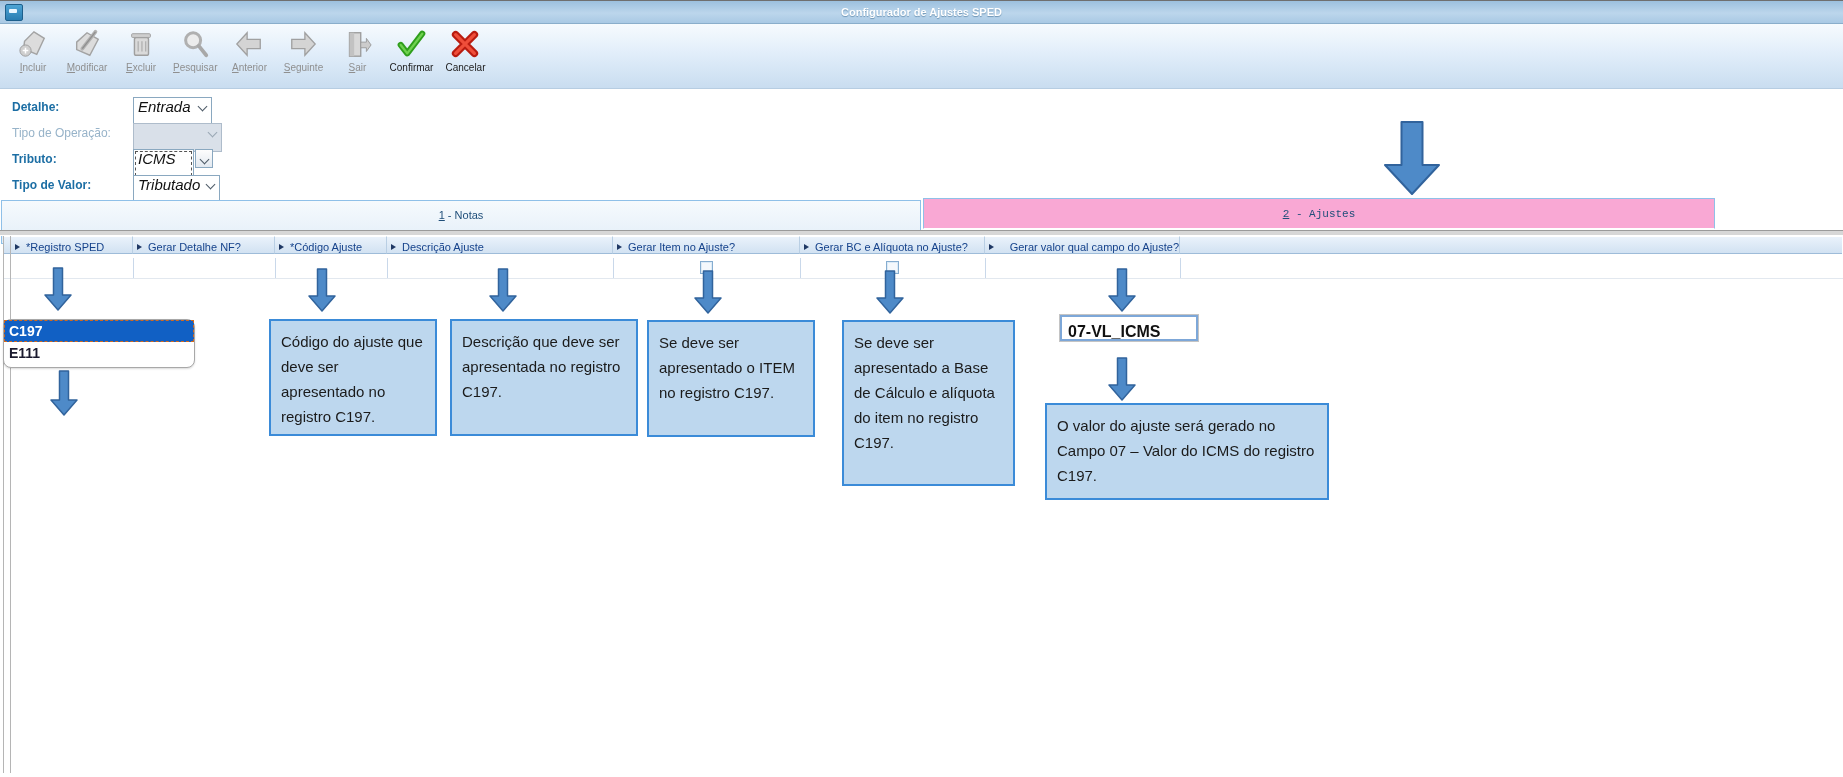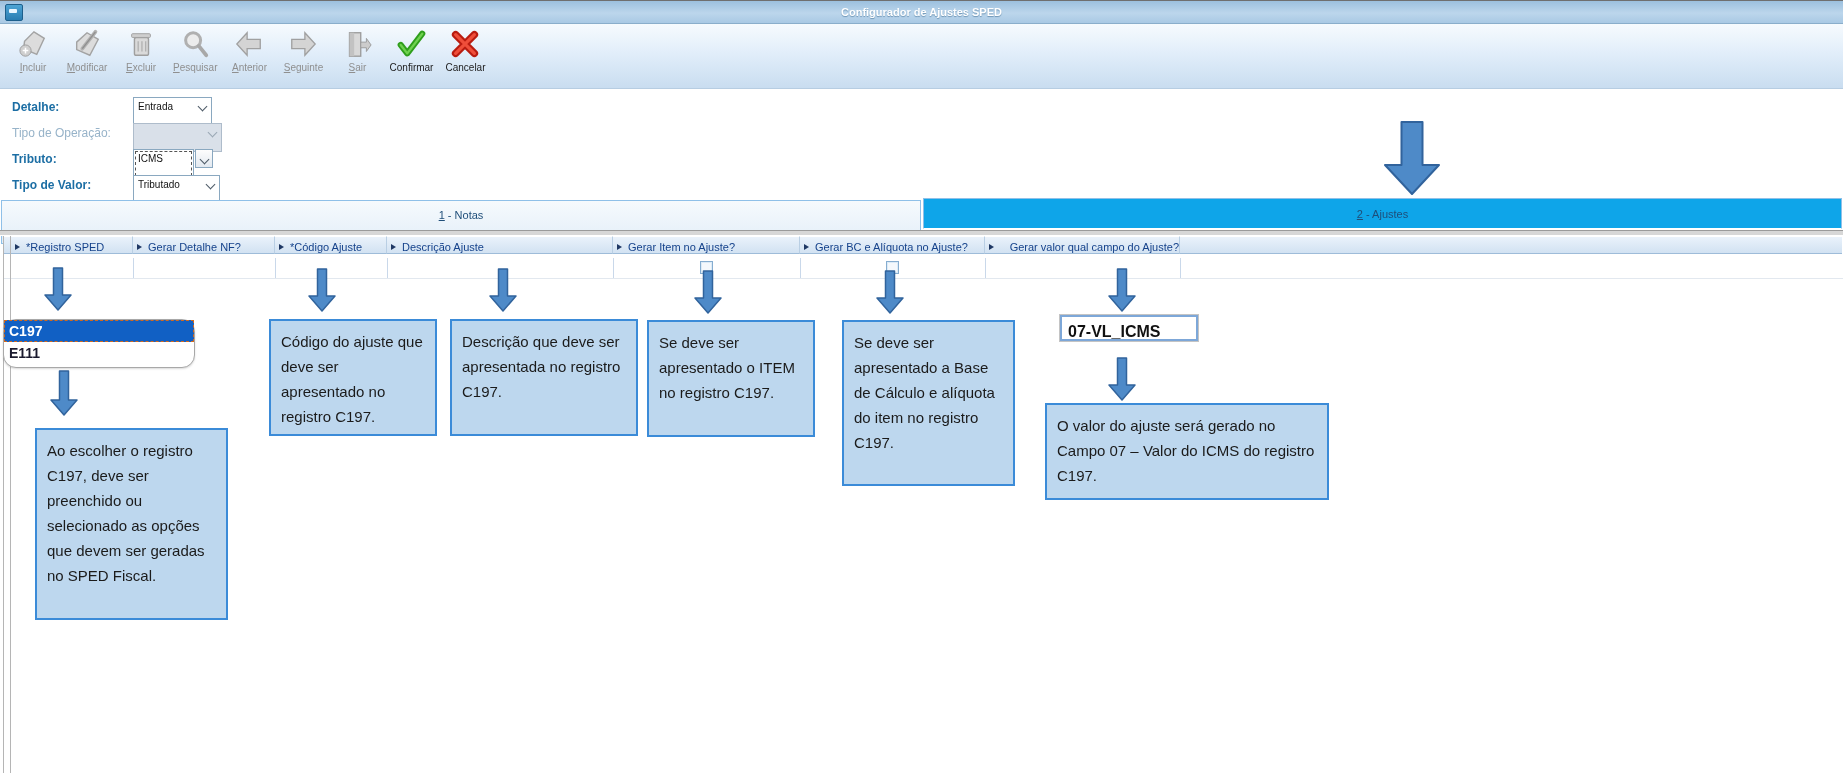--- a/index.html
+++ b/index.html
@@ -26,58 +26,58 @@
     min-width:44px;padding:2px 5px;border:0;background:transparent;cursor:pointer;}
   .tb-icon{width:30px;height:30px;display:block;}
   .tb-label{display:block;font-size:10px;margin-top:3px;color:#1c1c1c;line-height:11px;}
   .tb.disabled .tb-label{color:#8f8f8f;}
   .tb.disabled .tb-label::first-letter{text-decoration:underline;}
 
   
   .form-label{font-size:12px;font-weight:bold;color:#1c6ea4;white-space:nowrap;}
   .form-label.disabled{color:#97b3c9;font-weight:normal;}
   .combo{box-sizing:border-box;height:29px;background:#ffffff;border:1px solid #8aa8c0;
-    font-size:10px;color:#111;line-height:17px;padding-left:4px;}
+    font-size:15px;color:#111;line-height:17px;padding-left:4px;font-style:italic;}
   .combo .chev{position:absolute;right:5px;top:5px;width:6px;height:6px;
     border-right:1.6px solid #4d5a66;border-bottom:1.6px solid #4d5a66;transform:rotate(45deg);}
   .combo.disabled{background:#d9e0e9;border-color:#aebccb;}
   .combo.disabled .chev{border-color:#9aa7b4;}
   .combo.focused{outline:1px dashed #555;outline-offset:-3px;}
   .combo-btn{box-sizing:border-box;height:19px;width:18px;background:linear-gradient(#fdfdfd,#e3e9f0);
     border:1px solid #8aa8c0;}
   .combo-btn .chev{position:absolute;left:5px;top:6px;width:6px;height:6px;
     border-right:1.6px solid #4d5a66;border-bottom:1.6px solid #4d5a66;transform:rotate(45deg);}
 
   
   .tab{box-sizing:border-box;text-align:center;font-size:11px;color:#1f4e79;cursor:pointer;}
   .tab span{display:block;}
   .tab span::first-letter{text-decoration:underline;}
   .tab-notas{left:1px;top:199px;width:920px;height:44px;line-height:28px;
     background:linear-gradient(#f6fafd,#e3eef8);border:1px solid #8fc0e8;}
-  .tab-ajustes{left:923px;top:197px;width:919px;height:31px;line-height:31px;
-    background:#0ea5e9;border:1px solid #8fc0e8;border-bottom:1px solid #ffffff;}
+  .tab-ajustes{left:923px;top:197px;width:792px;height:31px;line-height:31px;
+    background:#f9a8d4;border:1px solid #8fc0e8;border-bottom:1px solid #ffffff;font-family:Liberation Mono, monospace;}
   .tab-sep{left:0;top:229px;width:1843px;height:4px;
     border-top:1px solid #9a9a9a;border-bottom:1px solid #ffffff;background:#d7d7d7;}
 
   
   .grid-hcell{box-sizing:border-box;top:235px;height:18px;
     background:linear-gradient(#eaf2fb,#d2e2f2);
     border-right:1px solid #b9cfe4;border-bottom:1px solid #9ebcd9;border-top:1px solid #ffffff;
     font-size:11px;color:#15428b;line-height:20px;padding-left:15px;white-space:nowrap;overflow:hidden;cursor:pointer;}
   .hcell-tri{position:absolute;left:4px;top:7px;width:0;height:0;
     border-left:5px solid #1f3864;border-top:3.5px solid transparent;border-bottom:3.5px solid transparent;}
   .grid-vline{width:1px;background:#c9d8ea;top:257px;height:20px;}
   .grid-row-bottom{left:3px;top:277px;width:1840px;height:1px;background:#e2e8ef;}
   .sel-line{width:1px;background:#b5b5b5;top:235px;height:537px;}
   .checkbox{box-sizing:border-box;width:13px;height:13px;top:260px;background:#f4f8fc;
     border:1px solid #86add0;box-shadow:inset 0 0 0 1px #dcebf7;cursor:pointer;}
 
   
   .listbox{left:3px;top:318px;width:190px;height:47px;background:#fff;
-    border:1px solid #a8a8a8;border-radius:13px;box-shadow:0 1px 2px rgba(0,0,0,.15);font-size:14px;font-weight:bold;}
+    border:1px solid #a8a8a8;border-radius:8px;box-shadow:0 1px 2px rgba(0,0,0,.15);font-size:14px;font-weight:bold;}
   .lb-item{height:22px;line-height:22px;padding-left:5px;color:#1a1a2e;cursor:pointer;}
   .lb-item.selected{background:#1160c4;color:#ffffff;outline:1px dashed #d2691e;outline-offset:-1px;}
   .value-field{left:1060px;top:314px;width:138px;height:26px;box-sizing:border-box;background:#fff;
     border:2px solid #7da7d8;box-shadow:0 0 0 1px #c4c4c4;font-size:16px;font-weight:bold;color:#111;
     line-height:29px;padding-left:6px;cursor:text;}
   .callout{box-sizing:border-box;background:#bdd7ee;border:2px solid #3b8bd8;
     font-size:15px;color:#1b1b1b;line-height:25px;padding:8px 10px;margin-left:32px;}
 
   .arrow-svg{display:block;}
 </style>
@@ -268,20 +268,19 @@
     <polygon points="9.5,1 18.5,1 18.5,28 27,28 14,43 1,28 9.5,28" fill="#4e8ac8" stroke="#31639c" stroke-width="1.5" stroke-linejoin="round"></polygon>
   </svg>
 
   <div class="abs listbox">
     <div class="lb-item selected">C197</div>
     <div class="lb-item">E111</div>
   </div>
 
   <div class="abs value-field">07-VL_ICMS</div>
 
-  <div class="abs callout" style="left:3px;top:427px;width:193px;height:192px;">Ao escolher o registro C197, deve ser preenchido ou selecionado as opções que devem ser geradas no SPED Fiscal.</div>
   <div class="abs callout" style="left:237px;top:318px;width:168px;height:117px;">Código do ajuste que deve ser apresentado no registro C197.</div>
   <div class="abs callout" style="left:418px;top:318px;width:188px;height:117px;">Descrição que deve ser apresentada no registro C197.</div>
   <div class="abs callout" style="left:615px;top:319px;width:168px;height:117px;">Se deve ser apresentado o ITEM no registro C197.</div>
   <div class="abs callout" style="left:810px;top:319px;width:173px;height:166px;">Se deve ser apresentado a Base de Cálculo e alíquota do item no registro C197.</div>
   <div class="abs callout" style="left:1013px;top:402px;width:284px;height:97px;">O valor do ajuste será gerado no Campo 07 – Valor do ICMS do registro C197.</div>
 
 </div>
 
 </body></html>

